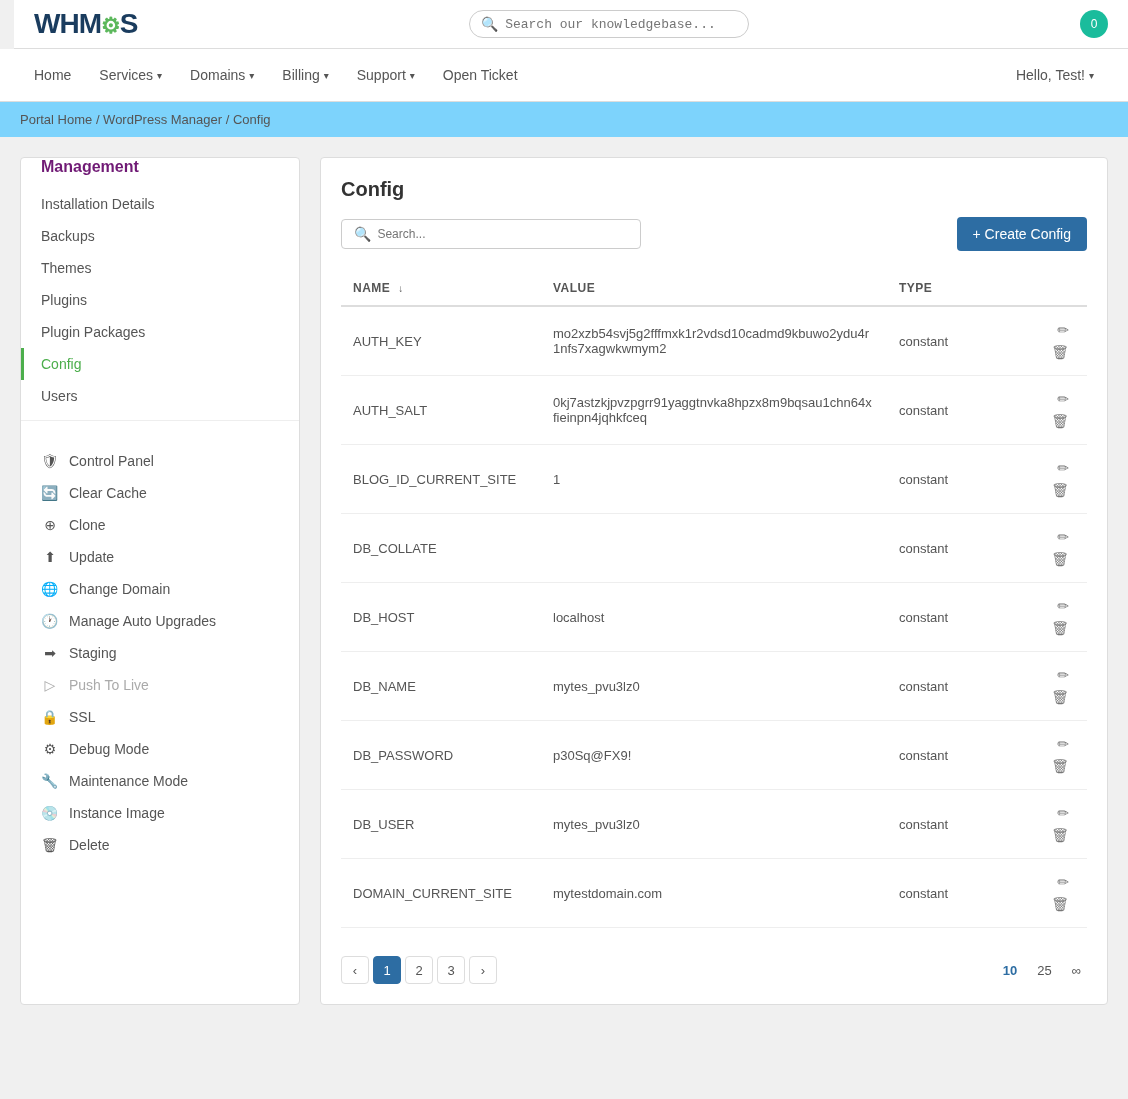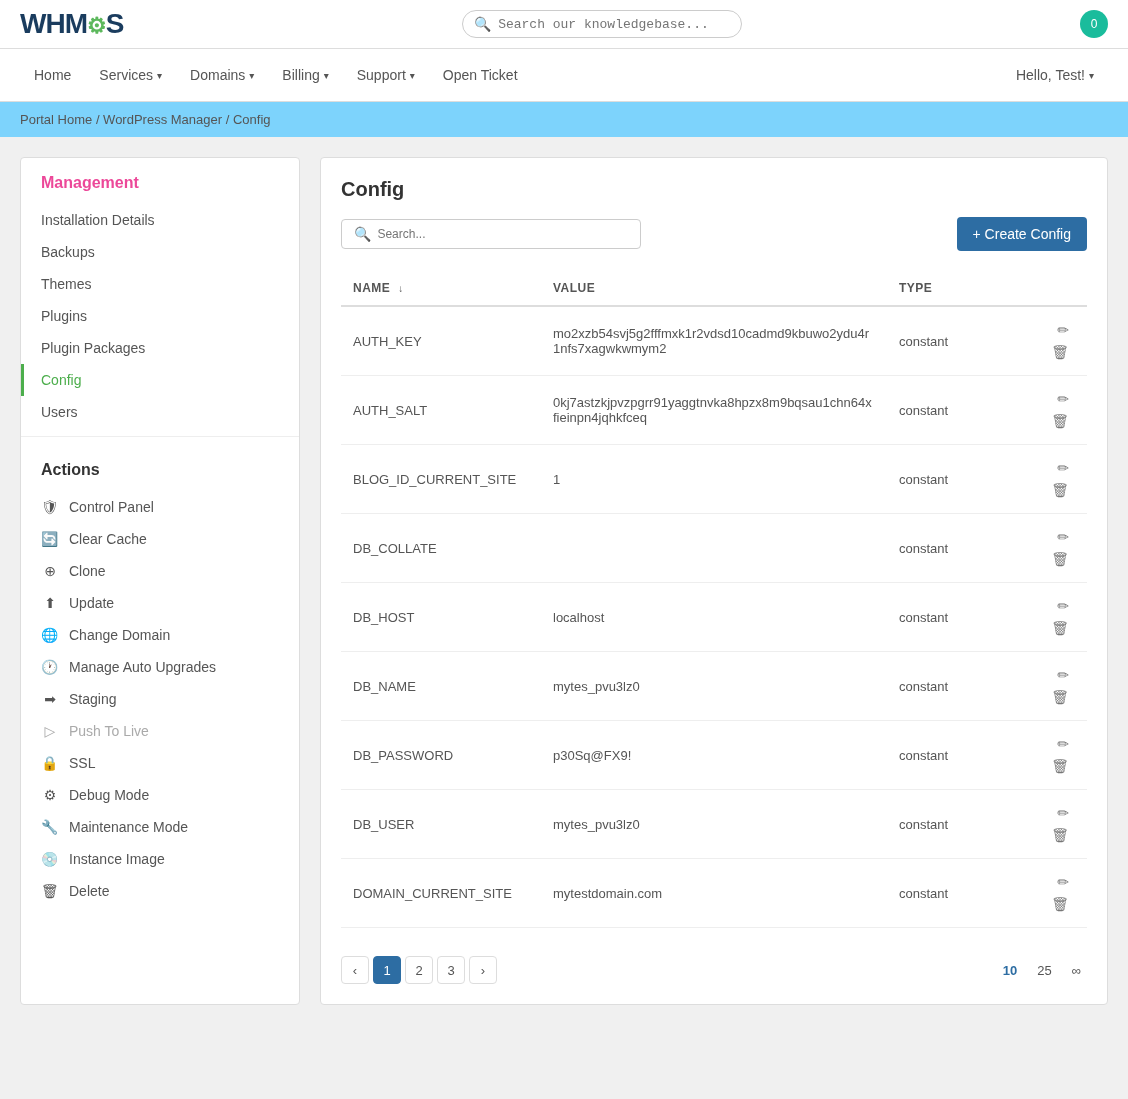--- a/index.html
+++ b/index.html
@@ -1,19 +1,19 @@
 <!DOCTYPE html>
 <html><head>
   <meta charset="utf-8">
   <style>
     * { box-sizing: border-box; margin: 0; padding: 0; }
     body { font-family: Arial, sans-serif; font-size: 14px; background: #f0f0f0; color: #333; }
 
     
-    .top-bar { background: #fff; border-bottom: 1px solid #ddd; padding: 8px 20px; display: flex; align-items: center; justify-content: space-between; }
+    .top-bar { background: #fff; border-bottom: 1px solid #ddd; padding: 8px 20px; display: flex; align-items: center; justify-content: space-between; margin-left: 14px; }
     .logo { display: flex; align-items: center; }
     .logo-text { font-size: 28px; font-weight: bold; color: #1a3c5e; letter-spacing: -1px; }
     .logo-gear { color: #5cb85c; font-size: 22px; }
     .search-box { display: flex; align-items: center; border: 1px solid #ccc; border-radius: 20px; padding: 5px 12px; width: 280px; background: #fff; }
     .search-box input { border: none; outline: none; font-size: 13px; width: 100%; color: #999; font-family: Liberation Mono, monospace; }
     .cart-icon { background: #1abc9c; color: #fff; border-radius: 50%; width: 28px; height: 28px; display: flex; align-items: center; justify-content: center; font-size: 12px; cursor: pointer; }
     .top-right { display: flex; align-items: center; gap: 12px; }
 
     
     .main-nav { background: #fff; border-bottom: 1px solid #ddd; padding: 0 20px; display: flex; align-items: center; justify-content: space-between; }
@@ -25,21 +25,21 @@
     
     .breadcrumb { padding: 10px 20px; font-size: 13px; color: #555; background: #7dd3fc; }
     .breadcrumb a { color: #555; text-decoration: none; }
     .breadcrumb span { color: #555; }
 
     
     .content { display: flex; padding: 20px; gap: 20px; }
 
     
     .sidebar { background: #fff; border: 1px solid #ddd; border-radius: 4px; width: 280px; min-width: 280px; padding: 0; }
-    .sidebar-section-title { font-size: 16px; font-weight: bold; color: #ec4899; padding: 16px 20px 12px; }
+    .sidebar-section-title { font-size: 16px; font-weight: bold; color: #701a75; padding: 0 20px 12px; }
     .sidebar-nav a { display: block; padding: 8px 20px; color: #555; text-decoration: none; font-size: 14px; }
     .sidebar-nav a.active { color: #4cae4c; border-left: 3px solid #4cae4c; padding-left: 17px; }
     .sidebar-divider { height: 1px; background: #eee; margin: 8px 0; }
 
     .actions-section { padding: 16px 0 16px; }
     .actions-title { font-size: 16px; font-weight: bold; color: #333; padding: 0 20px 12px; }
     .action-item { display: flex; align-items: center; gap: 10px; padding: 7px 20px; color: #555; font-size: 14px; cursor: pointer; }
     .action-item.disabled { color: #aaa; cursor: default; }
     .action-icon { width: 18px; height: 18px; display: flex; align-items: center; justify-content: center; font-size: 14px; }
 
@@ -131,21 +131,20 @@
       <a href="#">Themes</a>
       <a href="#">Plugins</a>
       <a href="#">Plugin Packages</a>
       <a href="#" class="active">Config</a>
       <a href="#">Users</a>
     </div>
 
     <div class="sidebar-divider"></div>
 
     <div class="actions-section">
-      <div class="actions-title">Actions</div>
 
       <div class="action-item">
         <span class="action-icon">🛡</span>
         <span>Control Panel</span>
       </div>
       <div class="action-item">
         <span class="action-icon">🔄</span>
         <span>Clear Cache</span>
       </div>
       <div class="action-item">

